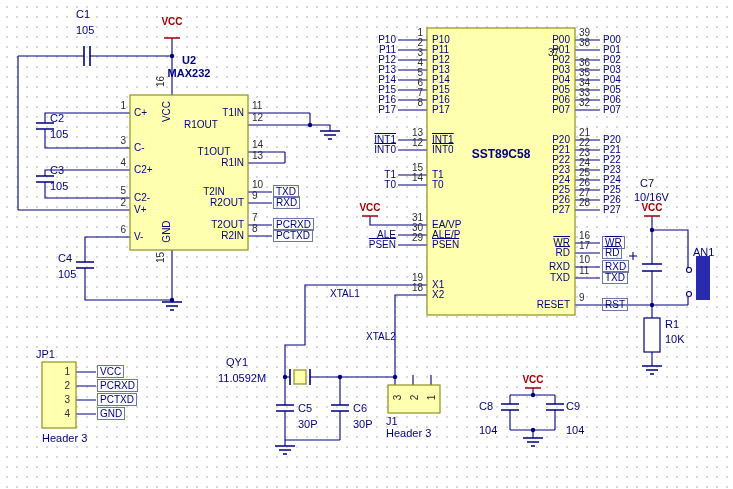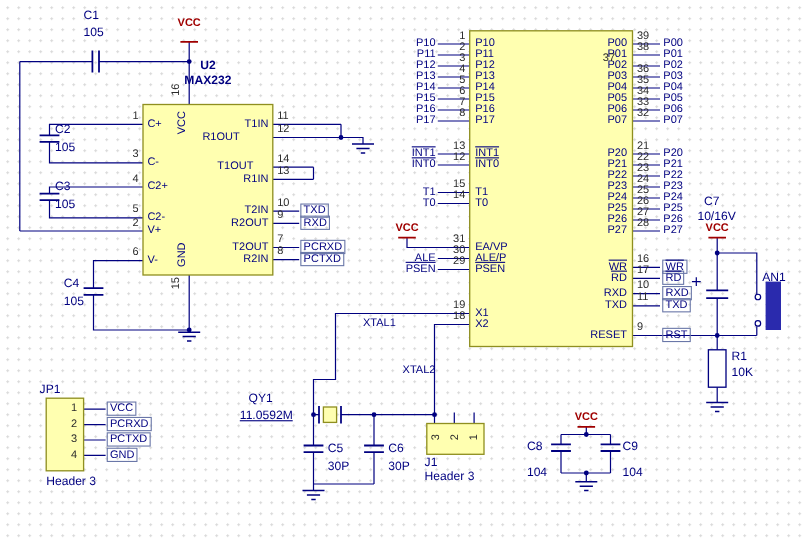--- a/index.html
+++ b/index.html
@@ -259,21 +259,21 @@
       <div class="lbl" style="left: 134px; top: 231px;">V-</div>
       <div class="lbl num" style="left: 106px; top: 224px; width: 20px; text-align: right;">6</div>
       <div class="lbl" style="left: 184px; top: 107px; width: 60px; text-align: right;">T1IN</div>
       <div class="lbl num" style="left: 252px; top: 100px;">11</div>
       <div class="lbl" style="left: 184px; top: 119px; width: 60px; ">R1OUT</div>
       <div class="lbl num" style="left: 252px; top: 112px;">12</div>
       <div class="lbl" style="left: 184px; top: 146px; width: 60px; text-align: center;">T1OUT</div>
       <div class="lbl num" style="left: 252px; top: 139px;">14</div>
       <div class="lbl" style="left: 184px; top: 157px; width: 60px; text-align: right;">R1IN</div>
       <div class="lbl num" style="left: 252px; top: 150px;">13</div>
-      <div class="lbl" style="left: 184px; top: 186px; width: 60px; text-align: right;">T2IN</div>
+      <div class="lbl" style="left: 184px; top: 186px; width: 60px; text-align: center;">T2IN</div>
       <div class="lbl num" style="left: 252px; top: 179px;">10</div>
       <div class="lbl netbox" style="left: 273px; top: 185px;">TXD</div>
       <div class="lbl" style="left: 184px; top: 197px; width: 60px; text-align: right;">R2OUT</div>
       <div class="lbl num" style="left: 252px; top: 190px;">9</div>
       <div class="lbl netbox" style="left: 273px; top: 196px;">RXD</div>
       <div class="lbl" style="left: 184px; top: 219px; width: 60px; text-align: right;">T2OUT</div>
       <div class="lbl num" style="left: 252px; top: 212px;">7</div>
       <div class="lbl netbox" style="left: 273px; top: 218px;">PCRXD</div>
       <div class="lbl" style="left: 184px; top: 230px; width: 60px; text-align: right;">R2IN</div>
       <div class="lbl num" style="left: 252px; top: 223px;">8</div>
@@ -307,26 +307,27 @@
       <div class="lbl ref" style="left: 353px; top: 418px;">30P</div>
       <div class="lbl ref" style="left: 640px; top: 177px;">C7</div>
       <div class="lbl ref" style="left: 634px; top: 191px;">10/16V</div>
       <div class="lbl ref" style="left: 479px; top: 400px;">C8</div>
       <div class="lbl ref" style="left: 479px; top: 424px;">104</div>
       <div class="lbl ref" style="left: 566px; top: 400px;">C9</div>
       <div class="lbl ref" style="left: 566px; top: 424px;">104</div>
       <div class="lbl ref" style="left: 665px; top: 318px;">R1</div>
       <div class="lbl ref" style="left: 665px; top: 333px;">10K</div>
       <div class="lbl ref" style="left: 226px; top: 356px;">QY1</div>
-      <div class="lbl ref" style="left: 218px; top: 372px; text-decoration: underline;">11.0592M</div>
+      <div class="lbl ref" style="left: 218px; top: 372px;">11.0592M</div>
       <div class="lbl ref" style="left: 693px; top: 246px;">AN1</div>
       <div class="lbl ref" style="left: 36px; top: 348px;">JP1</div>
       <div class="lbl ref" style="left: 42px; top: 432px;">Header 3</div>
       <div class="lbl ref" style="left: 386px; top: 415px;">J1</div>
       <div class="lbl ref" style="left: 386px; top: 427px;">Header 3</div>
+      <div class="lbl big" style="left: 427px; top: 149px; width: 148px; text-align: center;">SST89C58</div>
       <div class="lbl ref bold" style="left: 130px; top: 54px; width: 118px; text-align: center;">U2</div>
       <div class="lbl part" style="left: 130px; top: 68px; width: 118px; text-align: center;">MAX232</div>
       <div class="lbl pwr" style="left: 157px; top: 16px; width: 30px; text-align: center;">VCC</div>
       <div class="lbl pwr" style="left: 355px; top: 202px; width: 30px; text-align: center;">VCC</div>
       <div class="lbl pwr" style="left: 518px; top: 374px; width: 30px; text-align: center;">VCC</div>
       <div class="lbl pwr" style="left: 637px; top: 202px; width: 30px; text-align: center;">VCC</div>
     </div>
 </div>
 
 </body></html>

